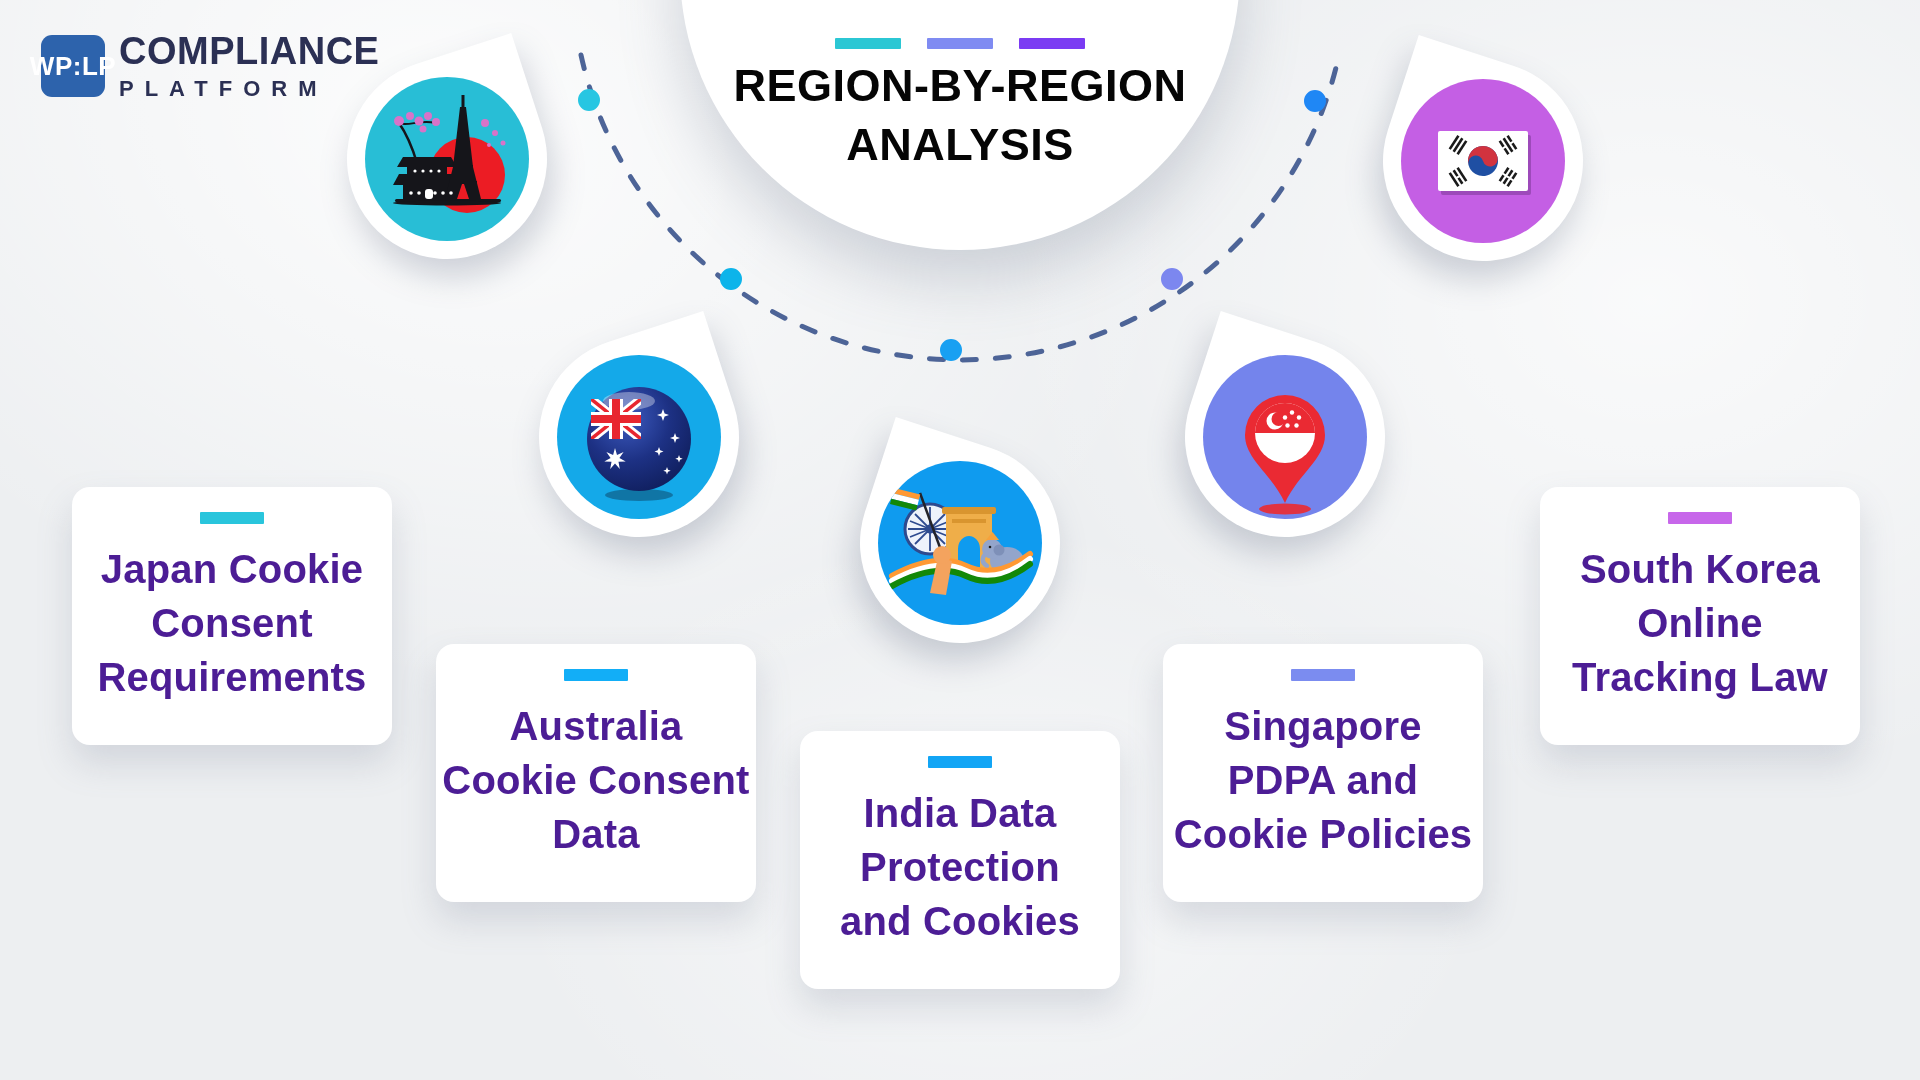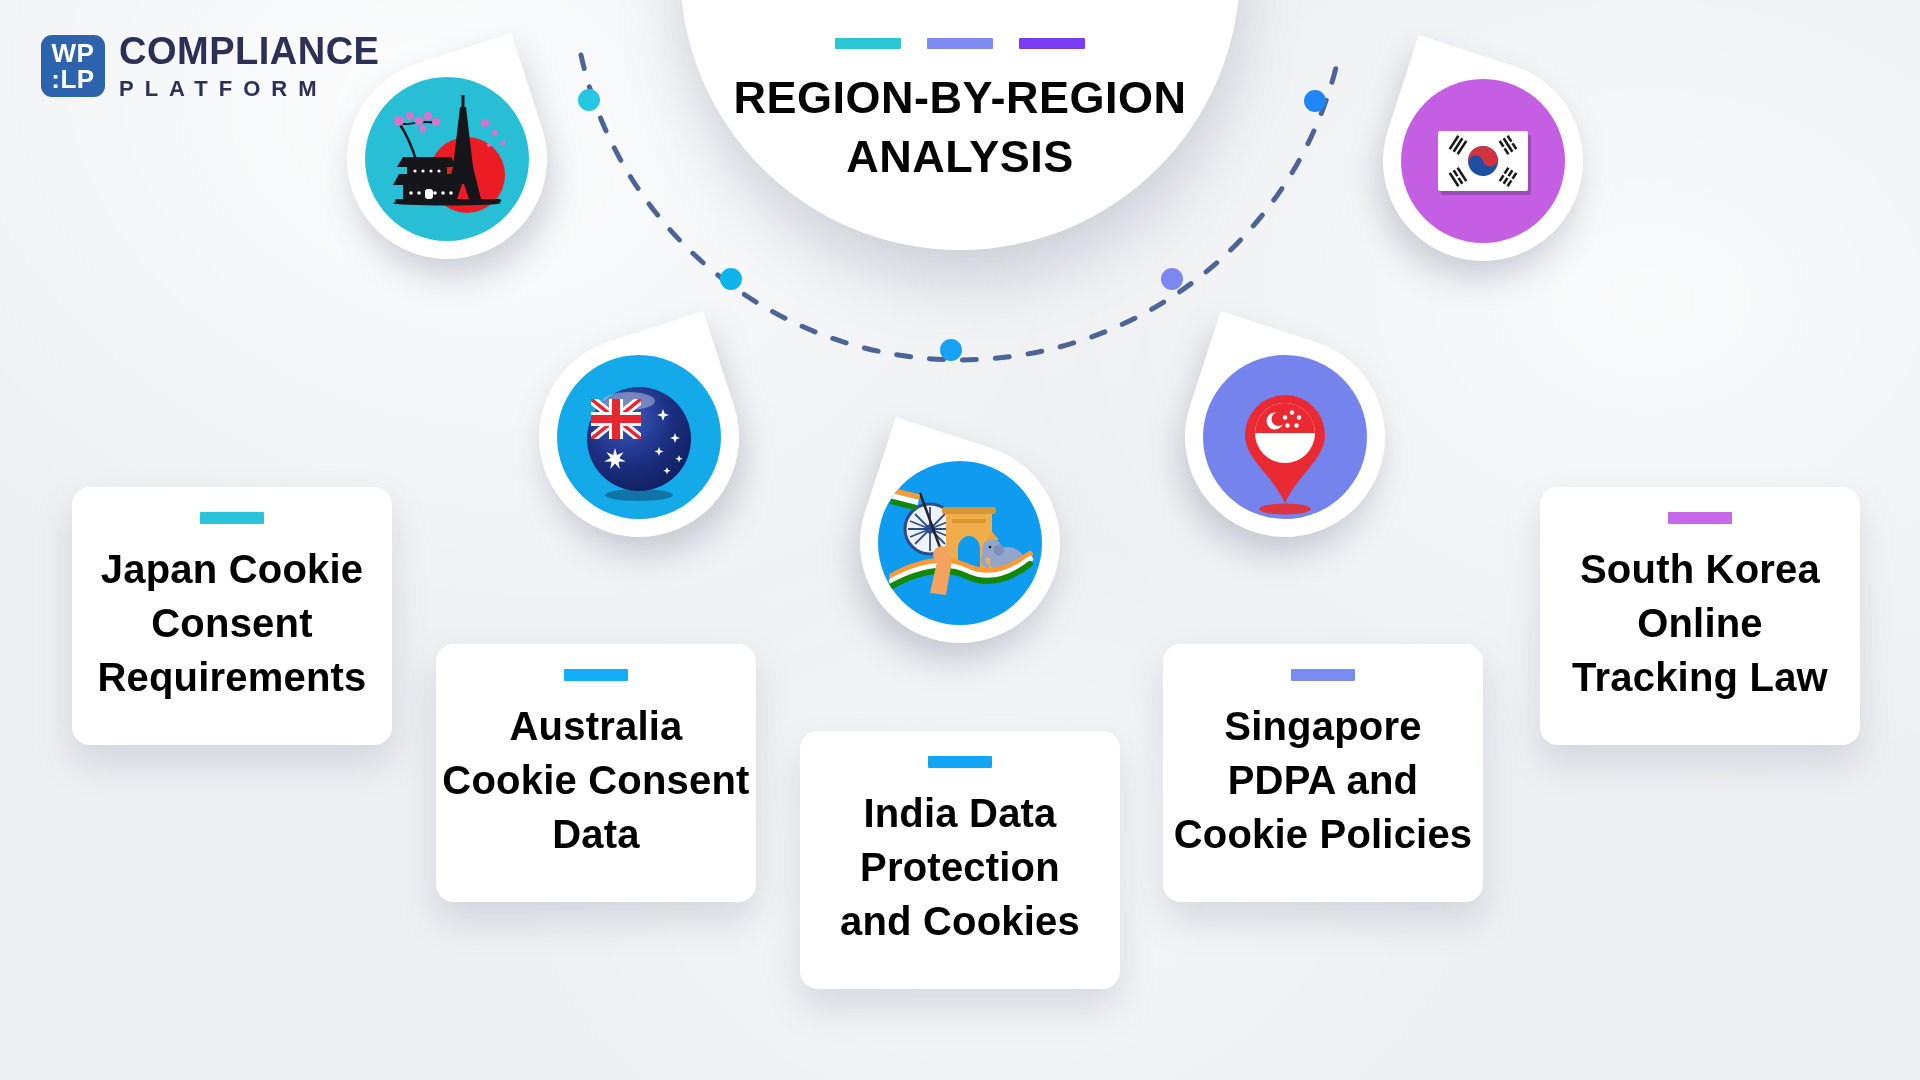--- a/index.html
+++ b/index.html
@@ -11,40 +11,40 @@
   .swirl { position:absolute; border-radius:50%; pointer-events:none; }
   .swirl.s1 { left:-300px; top:-420px; width:1500px; height:1100px;
     background:radial-gradient(closest-side, rgba(255,255,255,.85), rgba(255,255,255,0)); transform:rotate(18deg); }
   .swirl.s2 { left:1000px; top:-200px; width:1300px; height:1000px;
     background:radial-gradient(closest-side, rgba(255,255,255,.7), rgba(255,255,255,0)); }
   .swirl.s3 { left:500px; top:520px; width:1000px; height:700px;
     background:radial-gradient(closest-side, rgba(255,255,255,.5), rgba(255,255,255,0)); }
 
   
   .logo { position:absolute; left:41px; top:30px; display:flex; align-items:center; gap:14px; }
-  .logo-mark { width:64px; height:62px; border-radius:11px; display:flex; flex-direction:column;
+  .logo-mark { width:64px; height:62px; border-radius:11px; display:flex; flex-direction:row;
     align-items:center; justify-content:center; color:#fff; font-weight:bold; font-size:26px;
     line-height:26px; letter-spacing:.5px; }
   .logo-text .brand { font-size:38px; font-weight:bold; letter-spacing:.5px; }
   .logo-text .sub { font-size:22px; font-weight:bold; letter-spacing:11px; margin-top:3px; }
 
   
   svg.arc { position:absolute; left:0; top:0; }
 
   
   .node { position:absolute; width:17px; height:17px; background:#fff; border:11px solid #29c5e0;
     border-radius:50%; }
 
   
   .title-circle { position:absolute; left:680px; top:-310px; width:560px; height:560px;
     background:#fff; border-radius:50%; box-shadow:0 30px 60px rgba(120,130,150,.30); }
   .title-dashes { position:absolute; left:0; top:38px; width:1920px; display:flex;
     justify-content:center; gap:26px; }
   .title-dashes span { width:66px; height:11px; border-radius:1px; display:block; }
-  .main-title { position:absolute; left:560px; top:68px; width:800px; text-align:center;
+  .main-title { position:absolute; left:560px; top:56px; width:800px; text-align:center;
     font-size:45px; line-height:59px; font-weight:bold; color:#050505; letter-spacing:.5px;
     white-space:pre-line; }
 
   
   .icon-wrap { position:absolute; width:200px; height:200px; }
   .drop { position:absolute; inset:0; background:#fff; box-shadow:0 18px 32px rgba(90,100,125,.28); }
   .drop.ne { border-radius:50% 0 50% 50%; transform:rotate(-18deg); }
   .drop.nw { border-radius:0 50% 50% 50%; transform:rotate(18deg); }
   .flag-circle { position:absolute; left:18px; top:18px; width:164px; height:164px;
     border-radius:50%; overflow:hidden; }
@@ -55,21 +55,21 @@
   .pos-india      { left:860px;  top:443px; }
   .pos-singapore  { left:1185px; top:337px; }
   .pos-korea      { left:1383px; top:61px;  }
 
   
   .card { position:absolute; width:320px; height:258px; background:#fff; border-radius:18px;
     box-shadow:0 18px 35px rgba(115,125,145,.22); display:flex; flex-direction:column;
     align-items:center; padding-top:25px; }
   .accent { width:64px; height:12px; border-radius:1px; }
   .card-title { margin-top:18px; font-size:40px; line-height:54px; font-weight:bold;
-    color:#000000; text-align:center; white-space:pre-line; letter-spacing:.2px; }
+    color:#4c1d95; text-align:center; white-space:pre-line; letter-spacing:.2px; }
 
   .pos-japan-card     { left:72px;   top:487px; }
   .pos-australia-card { left:436px;  top:644px; }
   .pos-india-card     { left:800px;  top:731px; }
   .pos-singapore-card { left:1163px; top:644px; }
   .pos-korea-card     { left:1528px; top:487px;margin-left:12px; }
 </style>
 </head>
 <body>
 

